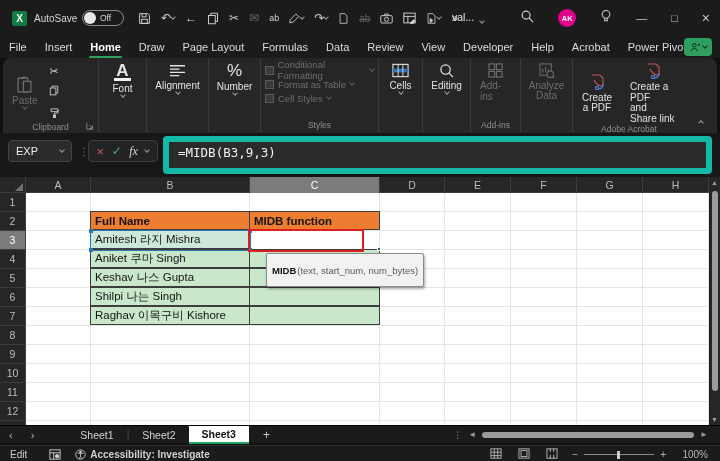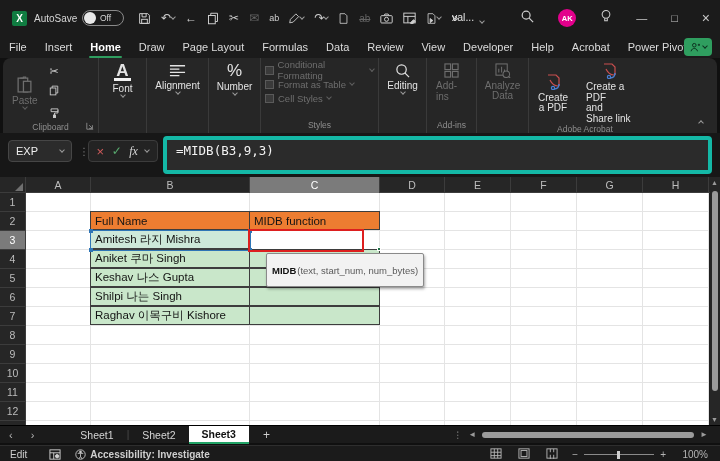--- a/index.html
+++ b/index.html
@@ -50,21 +50,21 @@
   .ribbon-collapse .cv { transform:rotate(-135deg); margin-top:3px; }
 
   
   .frow { top:133px; left:0; width:720px; height:60px; background:#171717; }
   .namebox { left:8px; top:7px; width:64px; height:22px; background:#2b2b2b; border:1px solid #464646; border-radius:4px; display:flex; align-items:center; justify-content:space-between; padding:0 7px; color:#efefef; font-size:11px; }
   .fdots { left:79px; top:13px; color:#7c7c7c; font-size:10px; }
   .fxbox { left:88px; top:7px; width:70px; height:22px; background:#232323; border:1px solid #3c3c3c; border-radius:4px; display:flex; align-items:center; justify-content:space-evenly; font-size:11px; }
   .fcancel { color:#d05b5b; font-size:13px; }
   .fenter { color:#57a86d; font-size:12px; }
   .ffx { color:#d8d8d8; font-style:italic; font-family:"Liberation Serif",serif; font-size:12px; }
-  .finput { left:163px; top:3px; width:549px; height:38px; background:#2b2b2b; border:4px solid #14b8a6; border-radius:4px; padding:3px 9px; color:#f2f2f2; font-family:"DejaVu Sans Mono",monospace; font-size:12.5px; }
+  .finput { left:163px; top:3px; width:549px; height:38px; background:#2b2b2b; border:6px solid #14b8a6; border-radius:4px; padding:3px 9px; color:#f2f2f2; font-family:"DejaVu Sans Mono",monospace; font-size:12.5px; }
 
   
   .grid { top:177px; left:0; width:720px; height:248px; background:#1e1e1e; }
   .colheads { left:0; top:0; height:16px; width:710px; display:flex; background:#262626; border-bottom:1px solid #3c3c3c; }
   .ch { height:16px; border-right:1px solid #3c3c3c; color:#bdbdbd; font-size:10.5px; display:flex; align-items:center; justify-content:center; }
   .ch.sel { background:#7b7b7b; color:#fff; }
   .corner { width:26px; position:relative; }
   .corner::after { content:""; position:absolute; right:2px; bottom:2px; border-left:8px solid transparent; border-bottom:8px solid #6f6f6f; }
   .rowheads { left:0; top:16px; width:26px; bottom:0; background:#262626; border-right:1px solid #3c3c3c; overflow:hidden; }
   .rh { height:19px; border-bottom:1px solid #3c3c3c; color:#bdbdbd; font-size:10.5px; display:flex; align-items:center; justify-content:center; }
@@ -72,21 +72,21 @@
   .sheet-white { left:26px; top:16px; width:683px; height:232px; background-color:#fff;
     background-image:
       repeating-linear-gradient(to bottom, transparent 0, transparent 18px, #e4e4e4 18px, #e4e4e4 19px),
       linear-gradient(#e4e4e4,#e4e4e4), linear-gradient(#e4e4e4,#e4e4e4), linear-gradient(#e4e4e4,#e4e4e4),
       linear-gradient(#e4e4e4,#e4e4e4), linear-gradient(#e4e4e4,#e4e4e4), linear-gradient(#e4e4e4,#e4e4e4),
       linear-gradient(#e4e4e4,#e4e4e4), linear-gradient(#e4e4e4,#e4e4e4);
     background-size:auto, 1px 100%,1px 100%,1px 100%,1px 100%,1px 100%,1px 100%,1px 100%,1px 100%;
     background-position:0 0, 64px 0,223px 0,353px 0,418px 0,484px 0,550px 0,616px 0,682px 0;
     background-repeat:repeat, no-repeat,no-repeat,no-repeat,no-repeat,no-repeat,no-repeat,no-repeat,no-repeat; }
   .tcell { position:absolute; height:19px; border:1px solid #3d3d3d; font-size:11.5px; color:#141414; display:flex; align-items:center; padding-left:4px; }
-  .hdr-orange { background:#ed7d31; font-weight:normal; }
+  .hdr-orange { background:#ed7d31; font-weight:bold; }
   .cell-green { background:#c9e7ca; }
   .b3ref { background:#cde8d9; }
   .b3sel { position:absolute; left:64px; top:37px; width:161px; height:21px; border:1.5px solid #2e75b6; pointer-events:none; }
   .hnd { position:absolute; width:4px; height:4px; background:#2e75b6; }
   .formula-text { font-family:"DejaVu Sans Mono",monospace; font-size:12px; }
   .refblue { color:#4f81c7; }
   .redbox { position:absolute; left:222px; top:36px; width:116px; height:23px; border:2.5px solid #dd1f1f; }
   .fillhandle { position:absolute; left:351px; top:54px; width:4px; height:4px; background:#1e7145; border:1px solid #fff; }
   .tooltip { position:absolute; left:240px; top:60px; height:15px; background:#f2f2f2; border:1px solid #8a8a8a; border-radius:2px; box-shadow:1px 2px 3px rgba(0,0,0,.35); font-size:9.5px; color:#5a5a5a; display:flex; align-items:center; padding:16px 5px; white-space:nowrap; }
   .tooltip b { color:#111; margin-right:1px; }
@@ -307,20 +307,32 @@
         <span class="cv dim"></span>
     </div>
     <div class="styles-row">
       <span class="sq"></span>
       <span>Cell Styles</span>
         <span class="cv dim"></span>
     </div>
     <div class="grp-label">Styles</div>
   </div>
 
+  <div class="grp" style="width:44px">
+    <div class="bigbtn">
+      <svg width="17" height="15" viewBox="0 0 18 15">
+          <rect x="1" y="1" width="16" height="13" fill="none" stroke="#e3e3e3" stroke-width="1.2"></rect>
+          <rect x="1" y="5.5" width="16" height="4" fill="#2e75b6"></rect>
+          <path d="M6.5 1v13M11.5 1v13" stroke="#e3e3e3" stroke-width="1"></path>
+        </svg>
+      <span>Cells</span>
+        <span class="cv"></span>
+    </div>
+    <div class="grp-label"></div>
+  </div>
 
   <div class="grp" style="width:48px">
     <div class="bigbtn">
       <svg width="15" height="15" viewBox="0 0 16 16" fill="none" stroke="#e3e3e3" stroke-width="1.3">
           <circle cx="7" cy="7" r="5"></circle>
           <path d="M10.5 10.5L15 15"></path>
         </svg>
       <span>Editing</span>
         <span class="cv"></span>
     </div>

